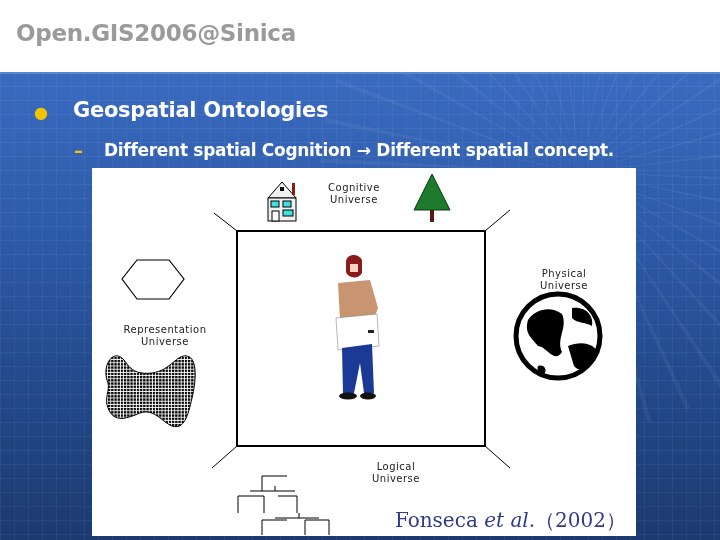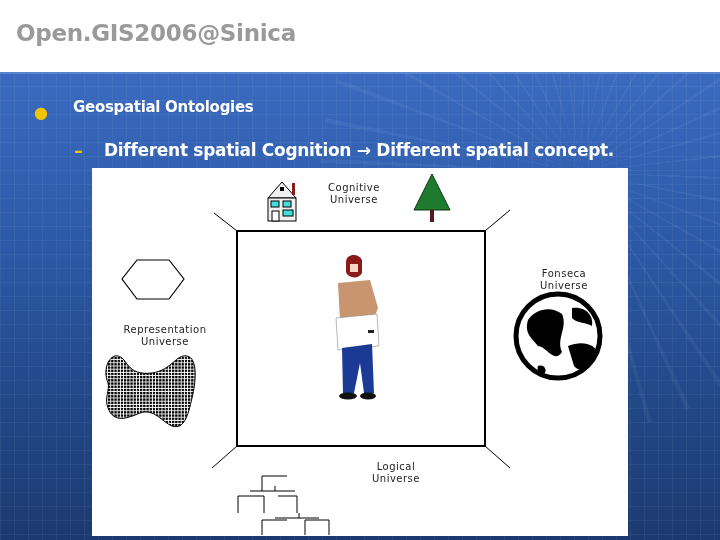--- a/index.html
+++ b/index.html
@@ -9,24 +9,24 @@
     .title { position: absolute; left: 505px; top: 17px; font-family: "DejaVu Sans", sans-serif; font-size: 28px; color: #757575; letter-spacing: -0.5px; }
     .main { position: absolute; left: 0; top: 72px; width: 720px; height: 468px;
       background: linear-gradient(180deg, #3a6bc0 0%, #2d5aa8 35%, #234a8c 65%, #1c3a70 100%); overflow: hidden; }
     .main::before { content: ""; position: absolute; inset: 0;
       background-image: linear-gradient(rgba(255,255,255,0.05) 1px, transparent 1px), linear-gradient(90deg, rgba(255,255,255,0.05) 1px, transparent 1px);
       background-size: 14px 14px; }
     .main::after { content: ""; position: absolute; right: -120px; top: -160px; width: 520px; height: 520px; border-radius: 50%;
       background: repeating-conic-gradient(from 200deg at 50% 50%, rgba(255,255,255,0.07) 0deg 1deg, transparent 1deg 9deg); opacity: 0.7; }
     .topline { position: absolute; left: 0; top: 72px; width: 720px; height: 2px; background: #5a86cf; }
     .bullet1 { position: absolute; left: 34px; top: 103px; color: #f2c400; font-size: 16px; z-index: 2; }
-    .l1 { position: absolute; left: 73px; top: 98px; color: #ffffff; font-weight: bold; font-size: 15px; z-index: 2; letter-spacing: -0.3px; }
+    .l1 { position: absolute; left: 73px; top: 98px; color: #ffffff; font-weight: bold; font-size: 21px; z-index: 2; letter-spacing: -0.3px; }
     .dash { position: absolute; left: 74px; top: 140px; color: #f2c400; font-weight: bold; font-size: 18px; z-index: 2; }
     .l2 { position: absolute; left: 104px; top: 140px; color: #ffffff; font-weight: bold; font-size: 17px; z-index: 2; letter-spacing: -0.3px; }
-    .figure { position: absolute; left: 92px; top: 168px; width: 536px; height: 368px; background: #ffffff; z-index: 3; }
+    .figure { position: absolute; left: 92px; top: 168px; width: 536px; height: 368px; background: #ffffff; z-index: 3; padding-left: 8px; }
     .figure svg { position: absolute; left: 0; top: 0; }
     .lbl { position: absolute; font-family: "DejaVu Sans", sans-serif; font-size: 10px; color: #222; text-align: center; line-height: 12px; letter-spacing: 0.5px; }
     .cite { position: absolute; right: 10px; bottom: 2px; font-family: "DejaVu Serif", serif; font-size: 20px; color: #2e3a8a; }
     .cite em { font-style: italic; }
   </style>
 </head>
 <body>
 
 <div class="header">
   <div class="brand">Open.GIS2006@Sinica</div>
@@ -105,25 +105,26 @@
       <path d="M213,367 L213,352 L237,352 L237,367"></path>
       <path d="M207,345 L207,350"></path>
     </g>
   </svg>
 
   <div class="lbl" style="left:222px; top:14px; width:80px;">
     <div>Cognitive</div>
       <div>Universe</div>
   </div>
   <div class="lbl" style="left:432px; top:100px; width:80px;">
-    <div>Fonseca</div>
+    <div>Physical</div>
       <div>Universe</div>
   </div>
   <div class="lbl" style="left:18px; top:156px; width:110px;">
     <div>Representation</div>
       <div>Universe</div>
   </div>
   <div class="lbl" style="left:264px; top:293px; width:80px;">
     <div>Logical</div>
       <div>Universe</div>
   </div>
 
+  <div class="cite"><span>Fonseca </span><em>et al.</em><span>（2002）</span></div>
 </div>
 
 </body></html>

